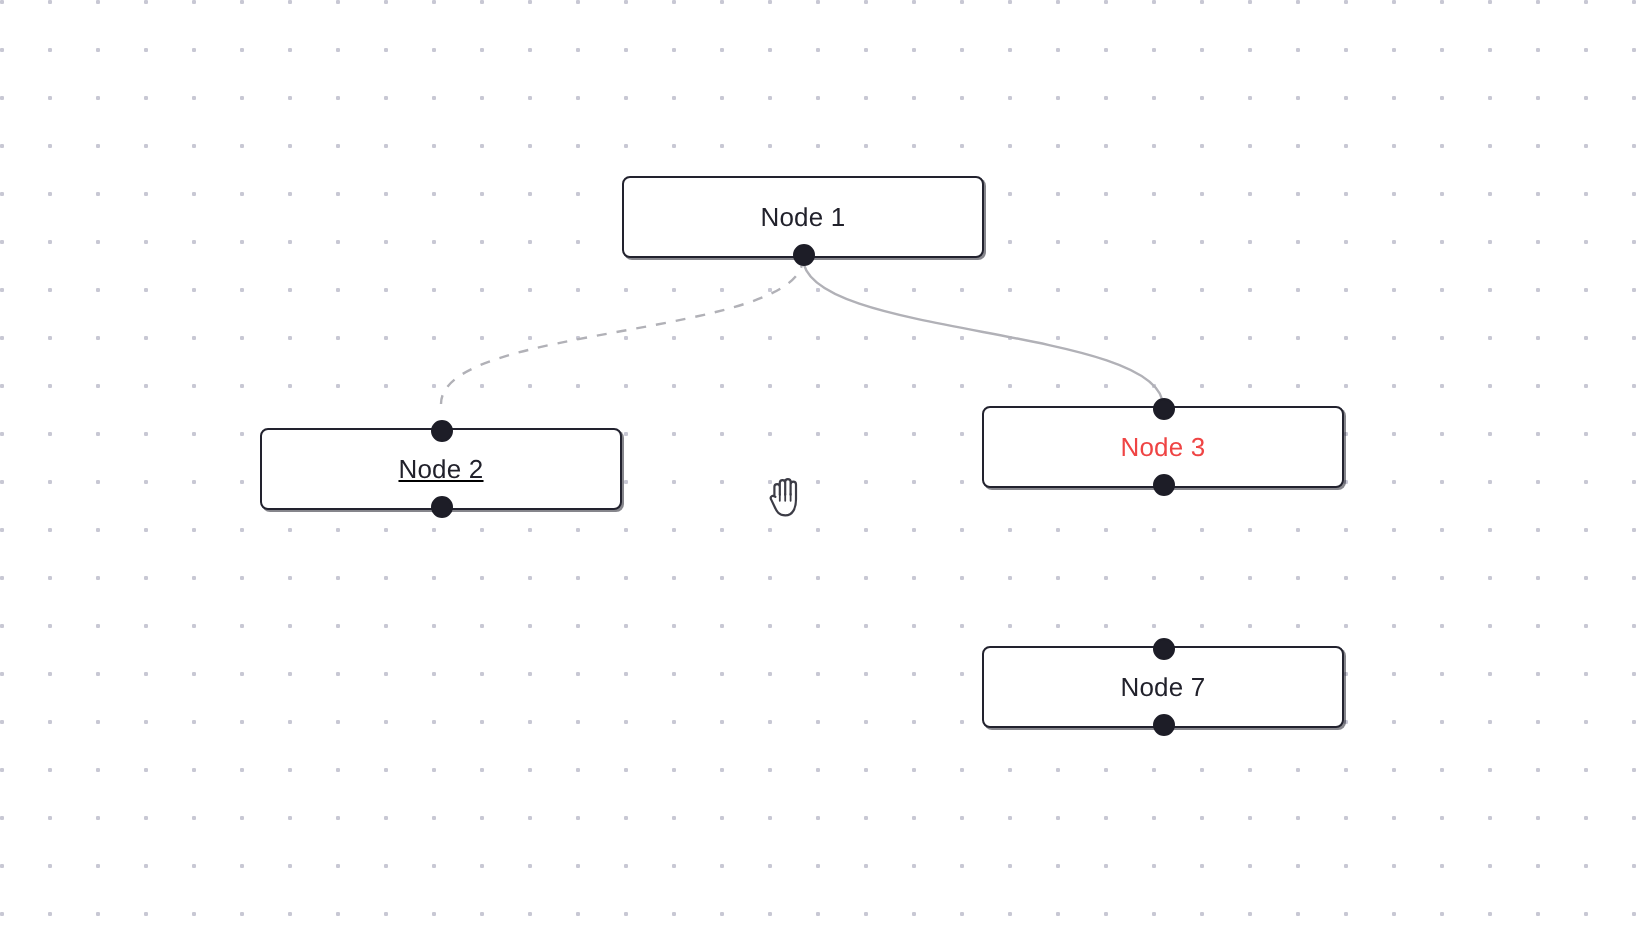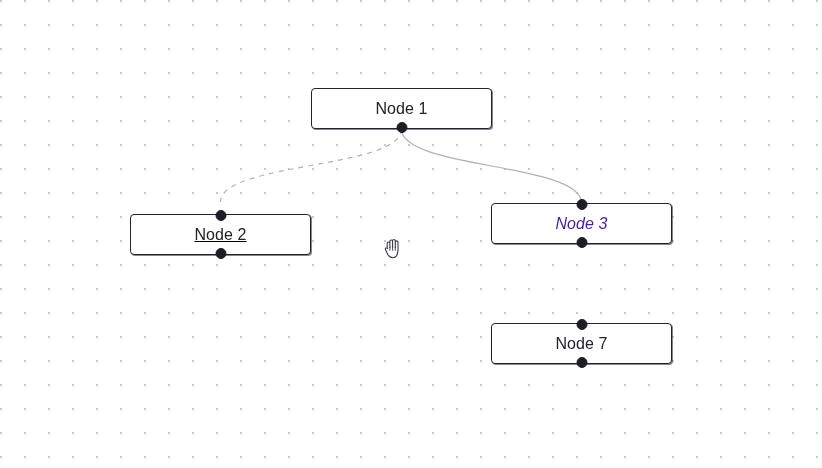--- a/index.html
+++ b/index.html
@@ -46,21 +46,21 @@
     border-radius: 4px;
     display: flex;
     align-items: center;
     justify-content: center;
     z-index: 3;
     box-shadow: 1px 1px 0 rgba(34,34,46,0.55);
     cursor: grab;
   }
   .node-label {
     font-family: "Liberation Sans", sans-serif;
-    font-size: 16px;
+    font-size: 13px;
     line-height: 1;
     color: #21212b;
     letter-spacing: 0.1px;
     user-select: none;
     pointer-events: none;
   }
 
   
   .handle {
     position: absolute;
@@ -101,21 +101,21 @@
     <span class="handle bottom"></span>
   </div>
 
   <div class="node" style="left: 130px; top: 214px; width: 181px; height: 41px; border-color: rgb(34, 34, 46); background: rgb(255, 255, 255); text-decoration: underline;">
     <span class="node-label" style="color: rgb(33, 33, 43);">Node 2</span>
     <span class="handle top"></span>
     <span class="handle bottom"></span>
   </div>
 
   <div class="node" style="left: 491px; top: 203px; width: 181px; height: 41px; border-color: rgb(34, 34, 46); background: rgb(255, 255, 255);">
-    <span class="node-label" style="color: #4c1d95; font-style: italic;">Node 3</span>
+    <span class="node-label" style="color: #ef4444;">Node 3</span>
     <span class="handle top"></span>
     <span class="handle bottom"></span>
   </div>
 
   <div class="node" style="left: 491px; top: 323px; width: 181px; height: 41px; border-color: rgb(34, 34, 46); background: rgb(255, 255, 255);">
     <span class="node-label" style="color: rgb(33, 33, 43);">Node 7</span>
     <span class="handle top"></span>
     <span class="handle bottom"></span>
   </div>
 

